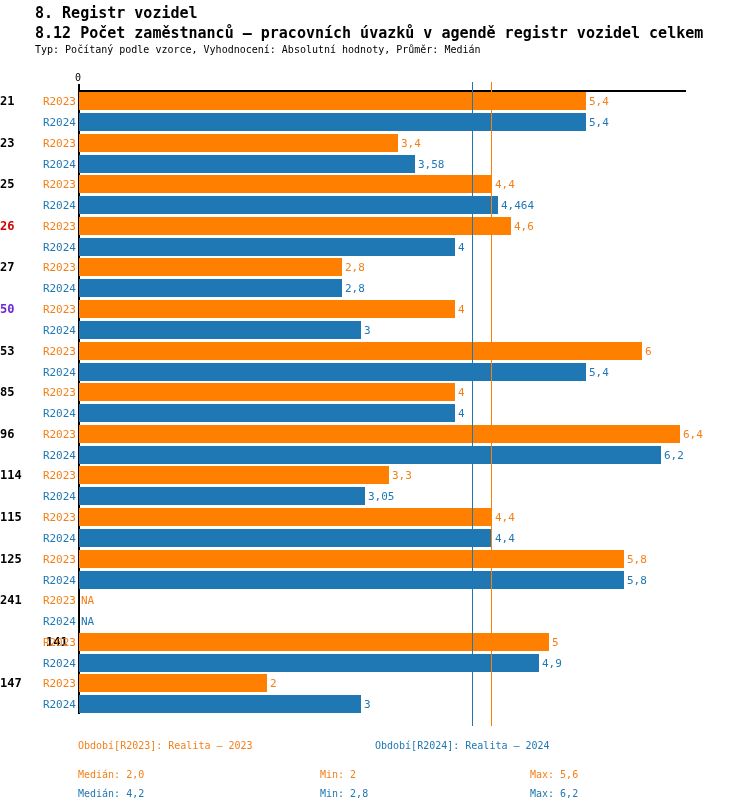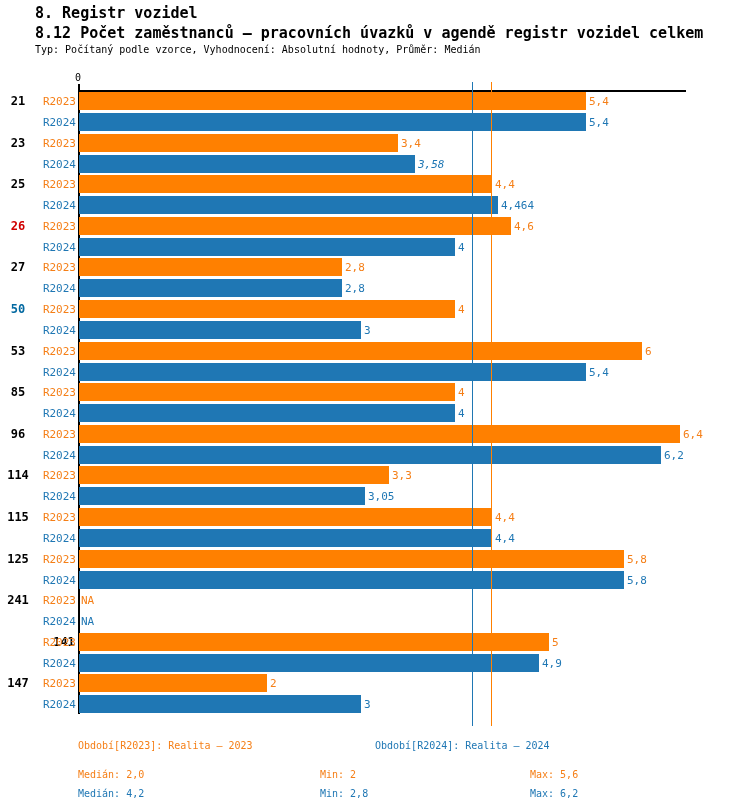--- a/index.html
+++ b/index.html
@@ -78,21 +78,21 @@
 
   .median-line {
     position: absolute;
     width: 1px;
   }
 
   .grp-label {
     position: absolute;
     font-size: 12px;
     font-weight: bold;
-    text-align: center;
+    text-align: left;
     line-height: 14px;
     white-space: nowrap;
   }
   .series-label {
     position: absolute;
     font-size: 11px;
     line-height: 13px;
     white-space: nowrap;
     text-align: right;
   }
@@ -147,21 +147,21 @@
       <div class="bar-value c-2023" style="left: 589px; top: 95px;">5,4</div>
       <div class="series-label c-2024" style="left: 42px; width: 34px; top: 116px;">R2024</div>
       <div class="bar bg-2024" style="left: 79px; top: 113px; width: 507px;"></div>
       <div class="bar-value c-2024" style="left: 589px; top: 116px;">5,4</div>
       <div class="grp-label" style="left: 0px; width: 36px; top: 135.6px; color: rgb(0, 0, 0);">23</div>
       <div class="series-label c-2023" style="left: 42px; width: 34px; top: 136.6px;">R2023</div>
       <div class="bar bg-2023" style="left: 79px; top: 133.6px; width: 319px;"></div>
       <div class="bar-value c-2023" style="left: 401px; top: 136.6px;">3,4</div>
       <div class="series-label c-2024" style="left: 42px; width: 34px; top: 157.6px;">R2024</div>
       <div class="bar bg-2024" style="left: 79px; top: 154.6px; width: 336px;"></div>
-      <div class="bar-value c-2024" style="left: 418px; top: 157.6px; font-style: italic;">3,58</div>
+      <div class="bar-value c-2024" style="left: 418px; top: 157.6px;">3,58</div>
       <div class="grp-label" style="left: 0px; width: 36px; top: 177.2px; color: rgb(0, 0, 0);">25</div>
       <div class="series-label c-2023" style="left: 42px; width: 34px; top: 178.2px;">R2023</div>
       <div class="bar bg-2023" style="left: 79px; top: 175.2px; width: 413px;"></div>
       <div class="bar-value c-2023" style="left: 495px; top: 178.2px;">4,4</div>
       <div class="series-label c-2024" style="left: 42px; width: 34px; top: 199.2px;">R2024</div>
       <div class="bar bg-2024" style="left: 79px; top: 196.2px; width: 419px;"></div>
       <div class="bar-value c-2024" style="left: 501px; top: 199.2px;">4,464</div>
       <div class="grp-label" style="left: 0px; width: 36px; top: 218.8px; color: rgb(208, 0, 0);">26</div>
       <div class="series-label c-2023" style="left: 42px; width: 34px; top: 219.8px;">R2023</div>
       <div class="bar bg-2023" style="left: 79px; top: 216.8px; width: 432px;"></div>
@@ -169,21 +169,21 @@
       <div class="series-label c-2024" style="left: 42px; width: 34px; top: 240.8px;">R2024</div>
       <div class="bar bg-2024" style="left: 79px; top: 237.8px; width: 376px;"></div>
       <div class="bar-value c-2024" style="left: 458px; top: 240.8px;">4</div>
       <div class="grp-label" style="left: 0px; width: 36px; top: 260.4px; color: rgb(0, 0, 0);">27</div>
       <div class="series-label c-2023" style="left: 42px; width: 34px; top: 261.4px;">R2023</div>
       <div class="bar bg-2023" style="left: 79px; top: 258.4px; width: 263px;"></div>
       <div class="bar-value c-2023" style="left: 345px; top: 261.4px;">2,8</div>
       <div class="series-label c-2024" style="left: 42px; width: 34px; top: 282.4px;">R2024</div>
       <div class="bar bg-2024" style="left: 79px; top: 279.4px; width: 263px;"></div>
       <div class="bar-value c-2024" style="left: 345px; top: 282.4px;">2,8</div>
-      <div class="grp-label" style="left: 0px; width: 36px; top: 302px; color: #0369a1;">50</div>
+      <div class="grp-label" style="left: 0px; width: 36px; top: 302px; color: #6d28d9;">50</div>
       <div class="series-label c-2023" style="left: 42px; width: 34px; top: 303px;">R2023</div>
       <div class="bar bg-2023" style="left: 79px; top: 300px; width: 376px;"></div>
       <div class="bar-value c-2023" style="left: 458px; top: 303px;">4</div>
       <div class="series-label c-2024" style="left: 42px; width: 34px; top: 324px;">R2024</div>
       <div class="bar bg-2024" style="left: 79px; top: 321px; width: 282px;"></div>
       <div class="bar-value c-2024" style="left: 364px; top: 324px;">3</div>
       <div class="grp-label" style="left: 0px; width: 36px; top: 343.6px; color: rgb(0, 0, 0);">53</div>
       <div class="series-label c-2023" style="left: 42px; width: 34px; top: 344.6px;">R2023</div>
       <div class="bar bg-2023" style="left: 79px; top: 341.6px; width: 563px;"></div>
       <div class="bar-value c-2023" style="left: 645px; top: 344.6px;">6</div>

